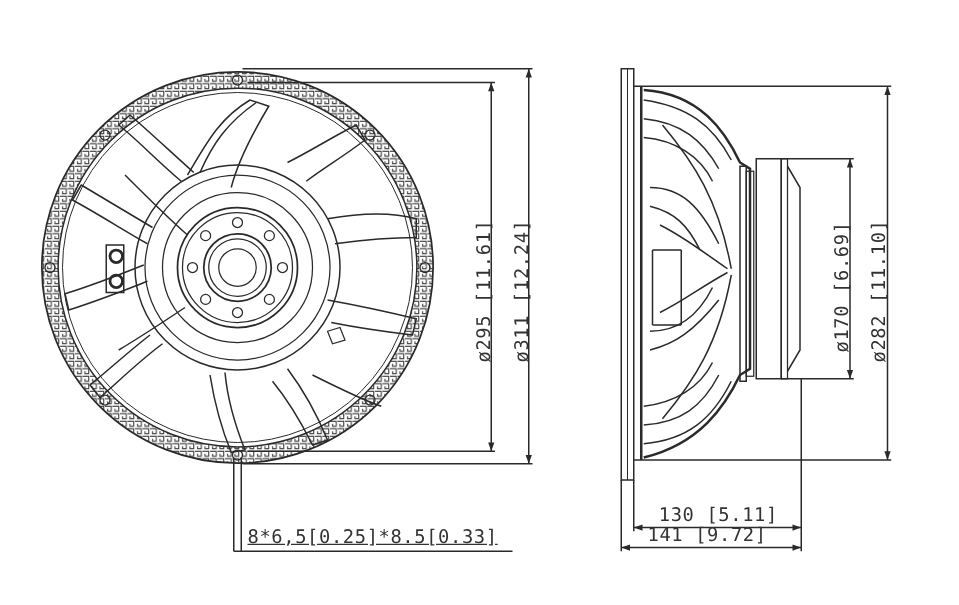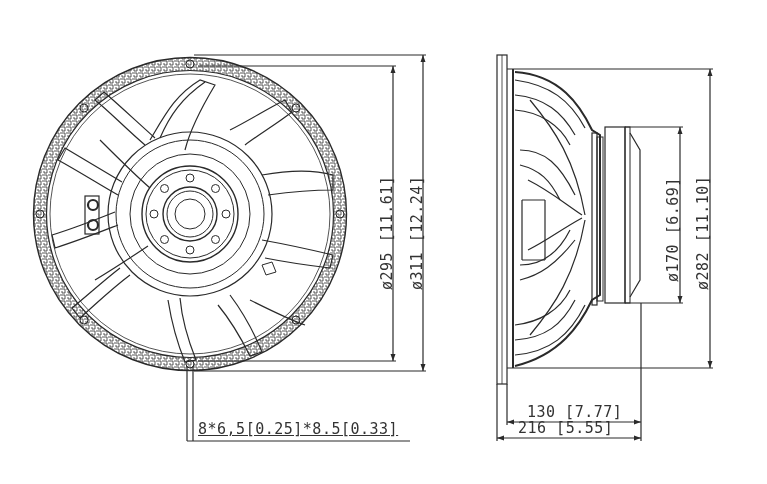--- a/index.html
+++ b/index.html
@@ -161,14 +161,14 @@
     </g>
   </g>
 </svg>
 
 <div class="lbl vert" style="left:378px; top:290px;">ø295 [11.61]</div>
 <div class="lbl vert" style="left:408px; top:290px;">ø311 [12.24]</div>
 <div class="lbl" style="left:198px; top:420px;text-decoration:underline;">8*6,5[0.25]*8.5[0.33]</div>
 
 <div class="lbl vert" style="left:664px; top:282px;">ø170 [6.69]</div>
 <div class="lbl vert" style="left:694px; top:290px;">ø282 [11.10]</div>
-<div class="lbl" style="left:527px; top:403px;">130 [7.77]</div>
-<div class="lbl" style="left:518px; top:419px;">216 [5.55]</div>
+<div class="lbl" style="left:527px; top:403px;">130 [5.11]</div>
+<div class="lbl" style="left:518px; top:419px;">141 [9.72]</div>
 
 </body></html>

